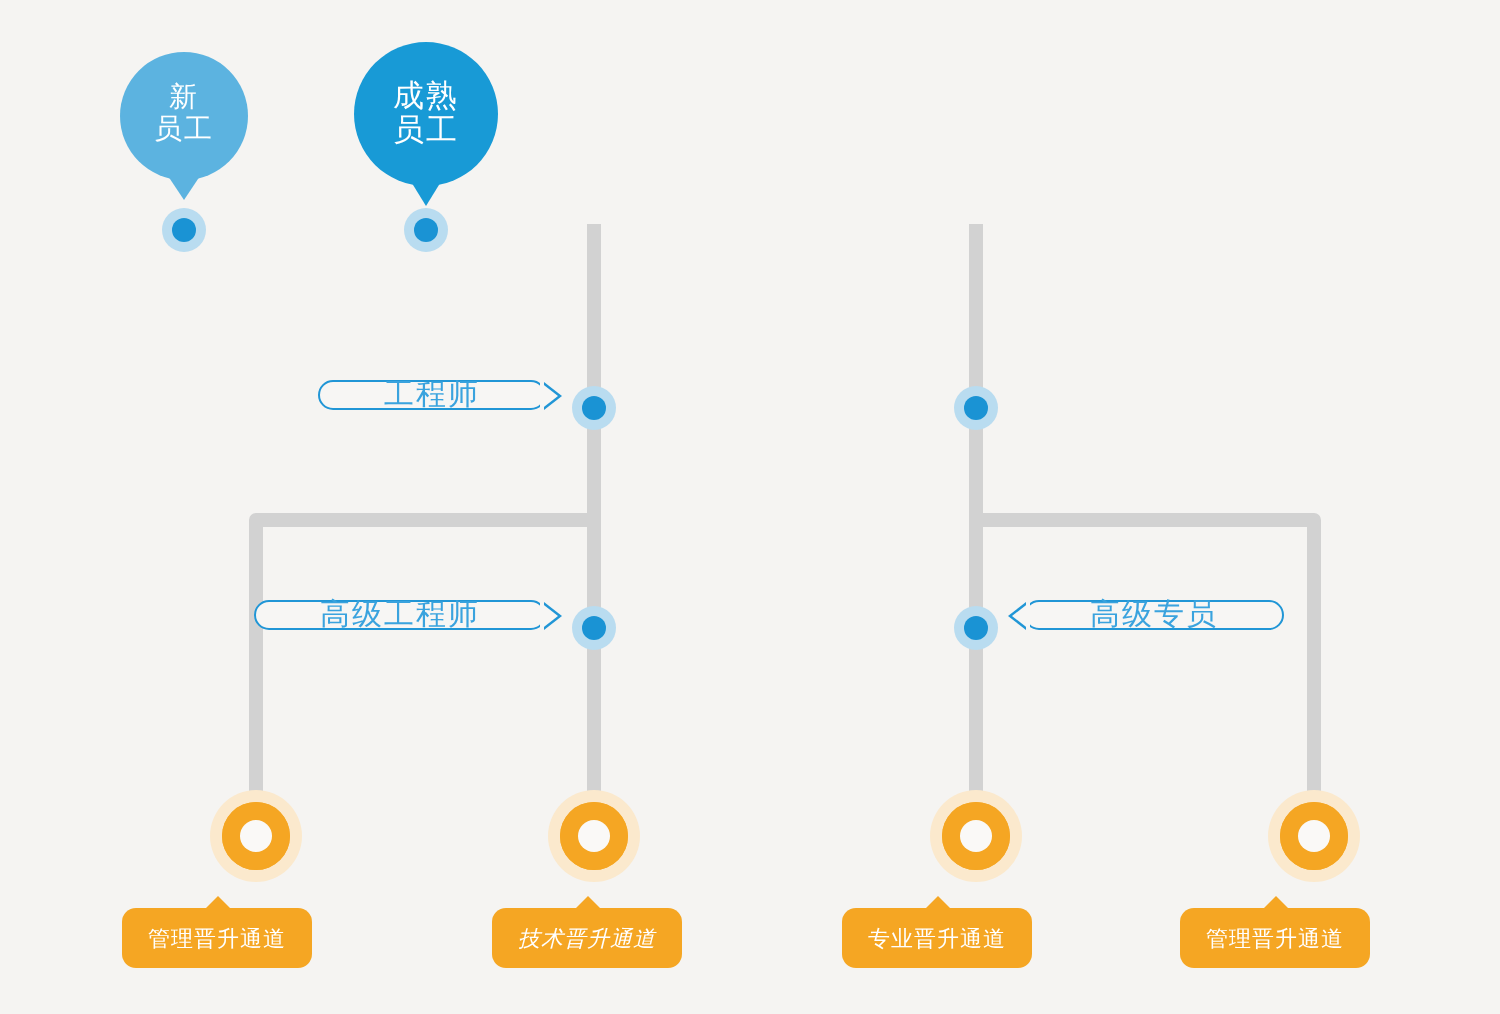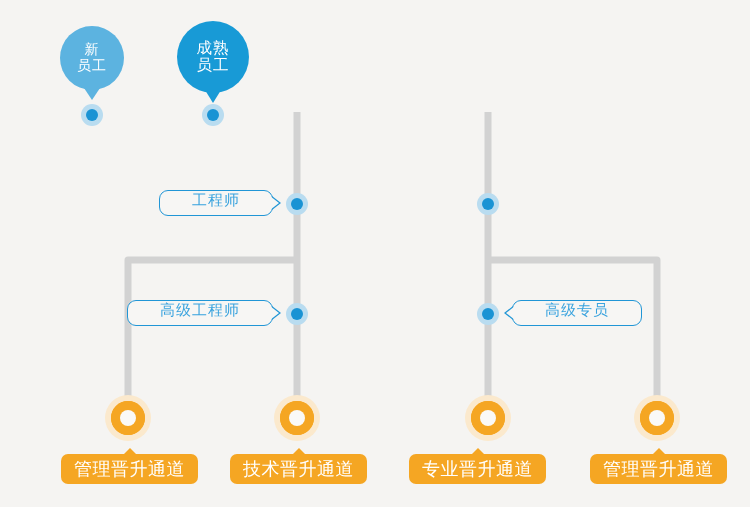--- a/index.html
+++ b/index.html
@@ -81,24 +81,24 @@
 
   
   .callout {
     position: absolute;
     border: 1.5px solid #2196d6;
     border-radius: 9px;
     background: #f7f6f4;
     color: #3aa3de;
     font-size: 15px;
     letter-spacing: 1px;
-    height: 26px;
+    height: 15px;
     padding: 0 32px;
     display: flex;
-    align-items: flex-start;
+    align-items: center;
     justify-content: center;
     white-space: nowrap;
     box-sizing: border-box;
   }
   .callout .beak,
   .callout .beak-i {
     position: absolute;
     top: 50%;
     width: 0;
     height: 0;
@@ -157,21 +157,21 @@
   .chip {
     position: absolute;
     background: #f5a623;
     color: #ffffff;
     border-radius: 7px;
     height: 30px;
     padding: 0 13px;
     display: flex;
     align-items: center;
     justify-content: center;
-    font-size: 18px;
+    font-size: 11px;
     letter-spacing: 0.5px;
     white-space: nowrap;
     box-sizing: border-box;
   }
   .chip .nub {
     position: absolute;
     top: -6px;
     left: 50%;
     margin-left: -7px;
     width: 0;
@@ -256,26 +256,26 @@
   </div>
   <div class="ring" style="left:634px; top:395px;">
     <span class="hole"></span>
   </div>
 
   <div class="chip" style="left:61px; top:454px;">
     <span class="nub"></span>
     <span>管理晋升通道</span>
   </div>
 
-  <div class="chip" style="left:230px; top:454px;">
+  <div class="chip" style="left:246px; top:454px;font-style:italic;">
     <span class="nub"></span>
     <span>技术晋升通道</span>
   </div>
 
-  <div class="chip" style="left:409px; top:454px;">
+  <div class="chip" style="left:421px; top:454px;">
     <span class="nub"></span>
     <span>专业晋升通道</span>
   </div>
 
   <div class="chip" style="left:590px; top:454px;">
     <span class="nub"></span>
     <span>管理晋升通道</span>
   </div>
 
 </div>

